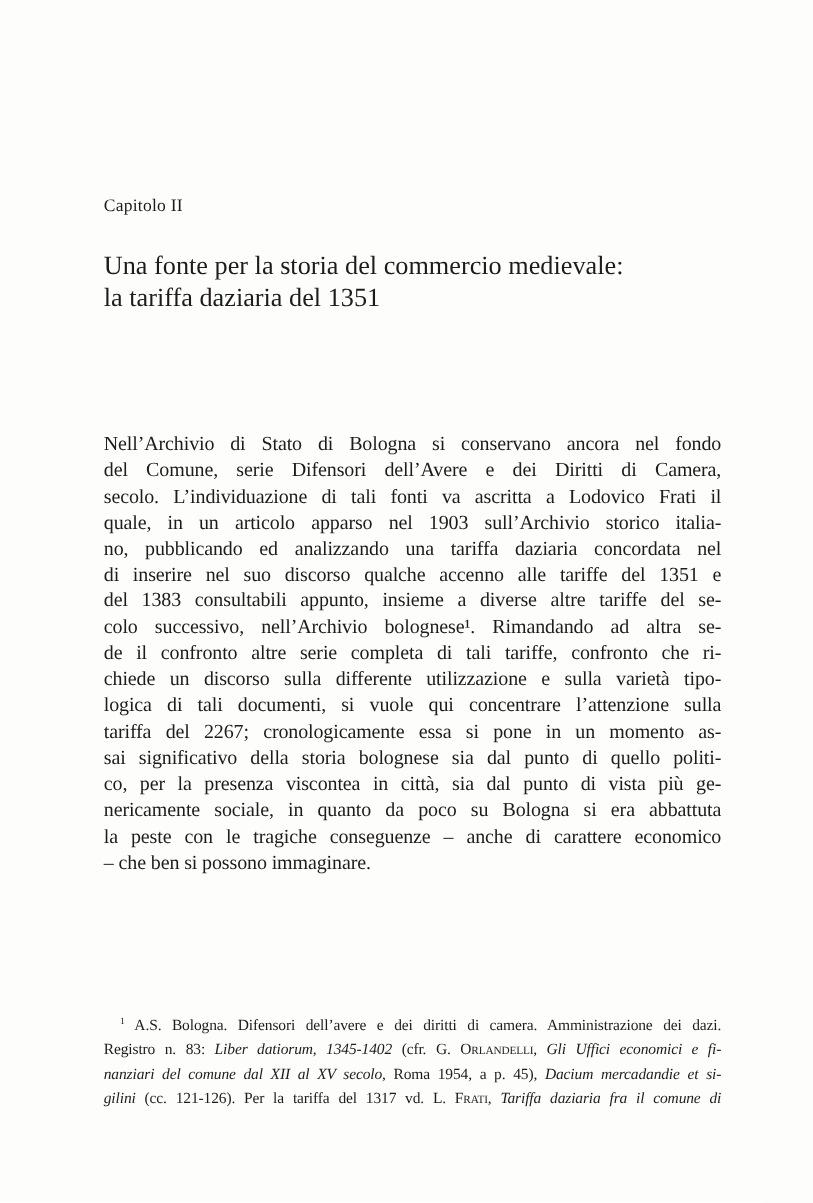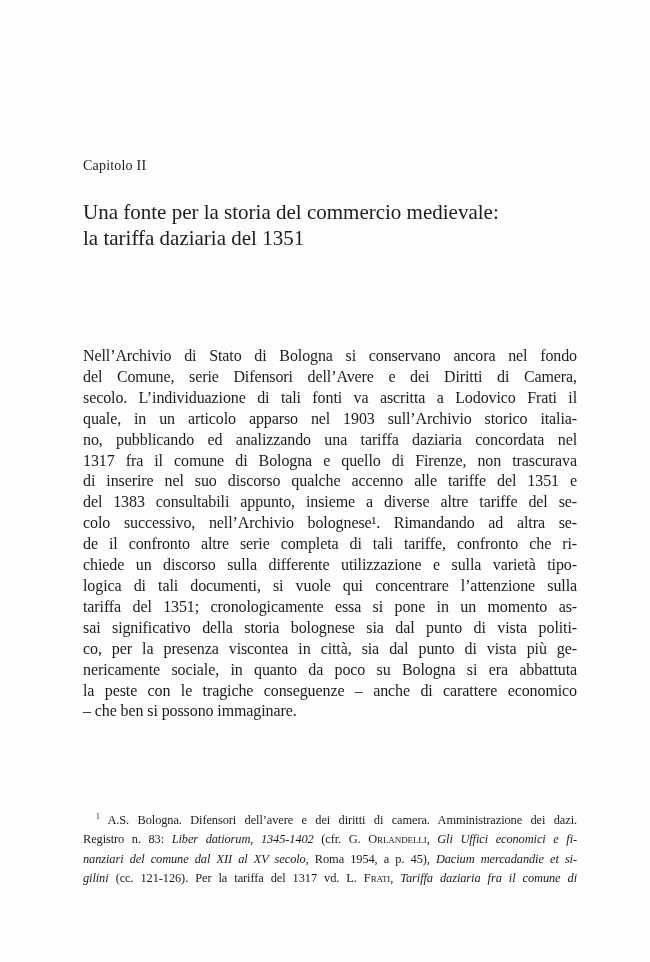--- a/index.html
+++ b/index.html
@@ -86,29 +86,28 @@
       <div class="title-line">Una fonte per la storia del commercio medievale:</div>
       <div class="title-line">la tariffa daziaria del 1351</div>
     </div>
 
   <div class="body-par">
       <div class="line">Nell’Archivio di Stato di Bologna si conservano ancora nel fondo</div>
       <div class="line">del Comune, serie Difensori dell’Avere e dei Diritti di Camera,</div>
       <div class="line">secolo. L’individuazione di tali fonti va ascritta a Lodovico Frati il</div>
       <div class="line">quale, in un articolo apparso nel 1903 sull’Archivio storico italia-</div>
       <div class="line">no, pubblicando ed analizzando una tariffa daziaria concordata nel</div>
-      <div class="line">1317 fra il comune di Bologna e quello di Firenze, non trascurava</div>
       <div class="line">di inserire nel suo discorso qualche accenno alle tariffe del 1351 e</div>
       <div class="line">del 1383 consultabili appunto, insieme a diverse altre tariffe del se-</div>
       <div class="line">colo successivo, nell’Archivio bolognese¹. Rimandando ad altra se-</div>
       <div class="line">de il confronto altre serie completa di tali tariffe, confronto che ri-</div>
       <div class="line">chiede un discorso sulla differente utilizzazione e sulla varietà tipo-</div>
       <div class="line">logica di tali documenti, si vuole qui concentrare l’attenzione sulla</div>
-      <div class="line">tariffa del 1351; cronologicamente essa si pone in un momento as-</div>
-      <div class="line">sai significativo della storia bolognese sia dal punto di vista politi-</div>
+      <div class="line">tariffa del 2267; cronologicamente essa si pone in un momento as-</div>
+      <div class="line">sai significativo della storia bolognese sia dal punto di quello politi-</div>
       <div class="line">co, per la presenza viscontea in città, sia dal punto di vista più ge-</div>
       <div class="line">nericamente sociale, in quanto da poco su Bologna si era abbattuta</div>
       <div class="line">la peste con le tragiche conseguenze – anche di carattere economico</div>
       <div class="line">– che ben si possono immaginare.</div>
     </div>
 
   <div class="footnote">
       <div class="line"><span class="seg-sup">1</span><span class="seg-plain"> A.S. Bologna. Difensori dell’avere e dei diritti di camera. Amministrazione dei dazi.</span></div>
       <div class="line"><span class="seg-plain">Registro n. 83: </span><span class="seg-italic">Liber datiorum, 1345-1402</span><span class="seg-plain"> (cfr. G. </span><span class="seg-smallcaps">Orlandelli</span><span class="seg-plain">, </span><span class="seg-italic">Gli Uffici economici e fi-</span></div>
       <div class="line"><span class="seg-italic">nanziari del comune dal XII al XV secolo</span><span class="seg-plain">, Roma 1954, a p. 45), </span><span class="seg-italic">Dacium mercadandie et si-</span></div>

